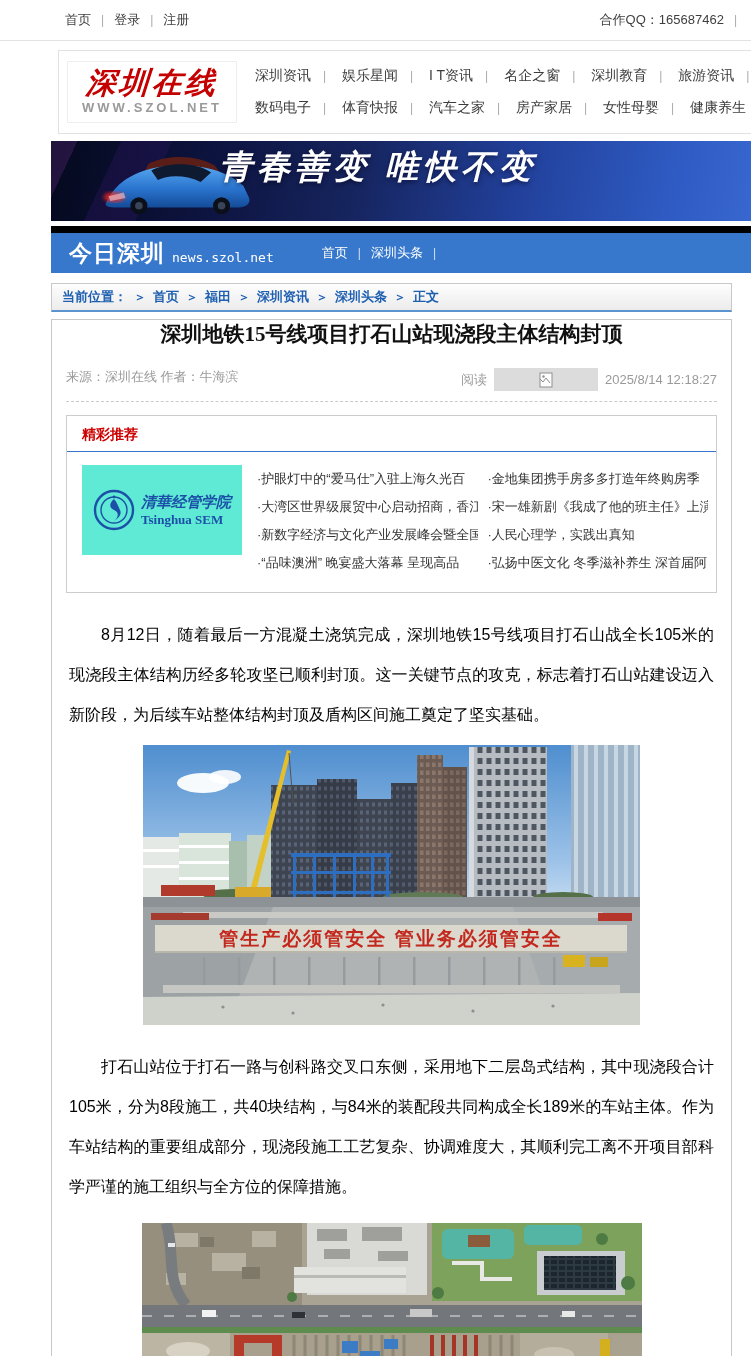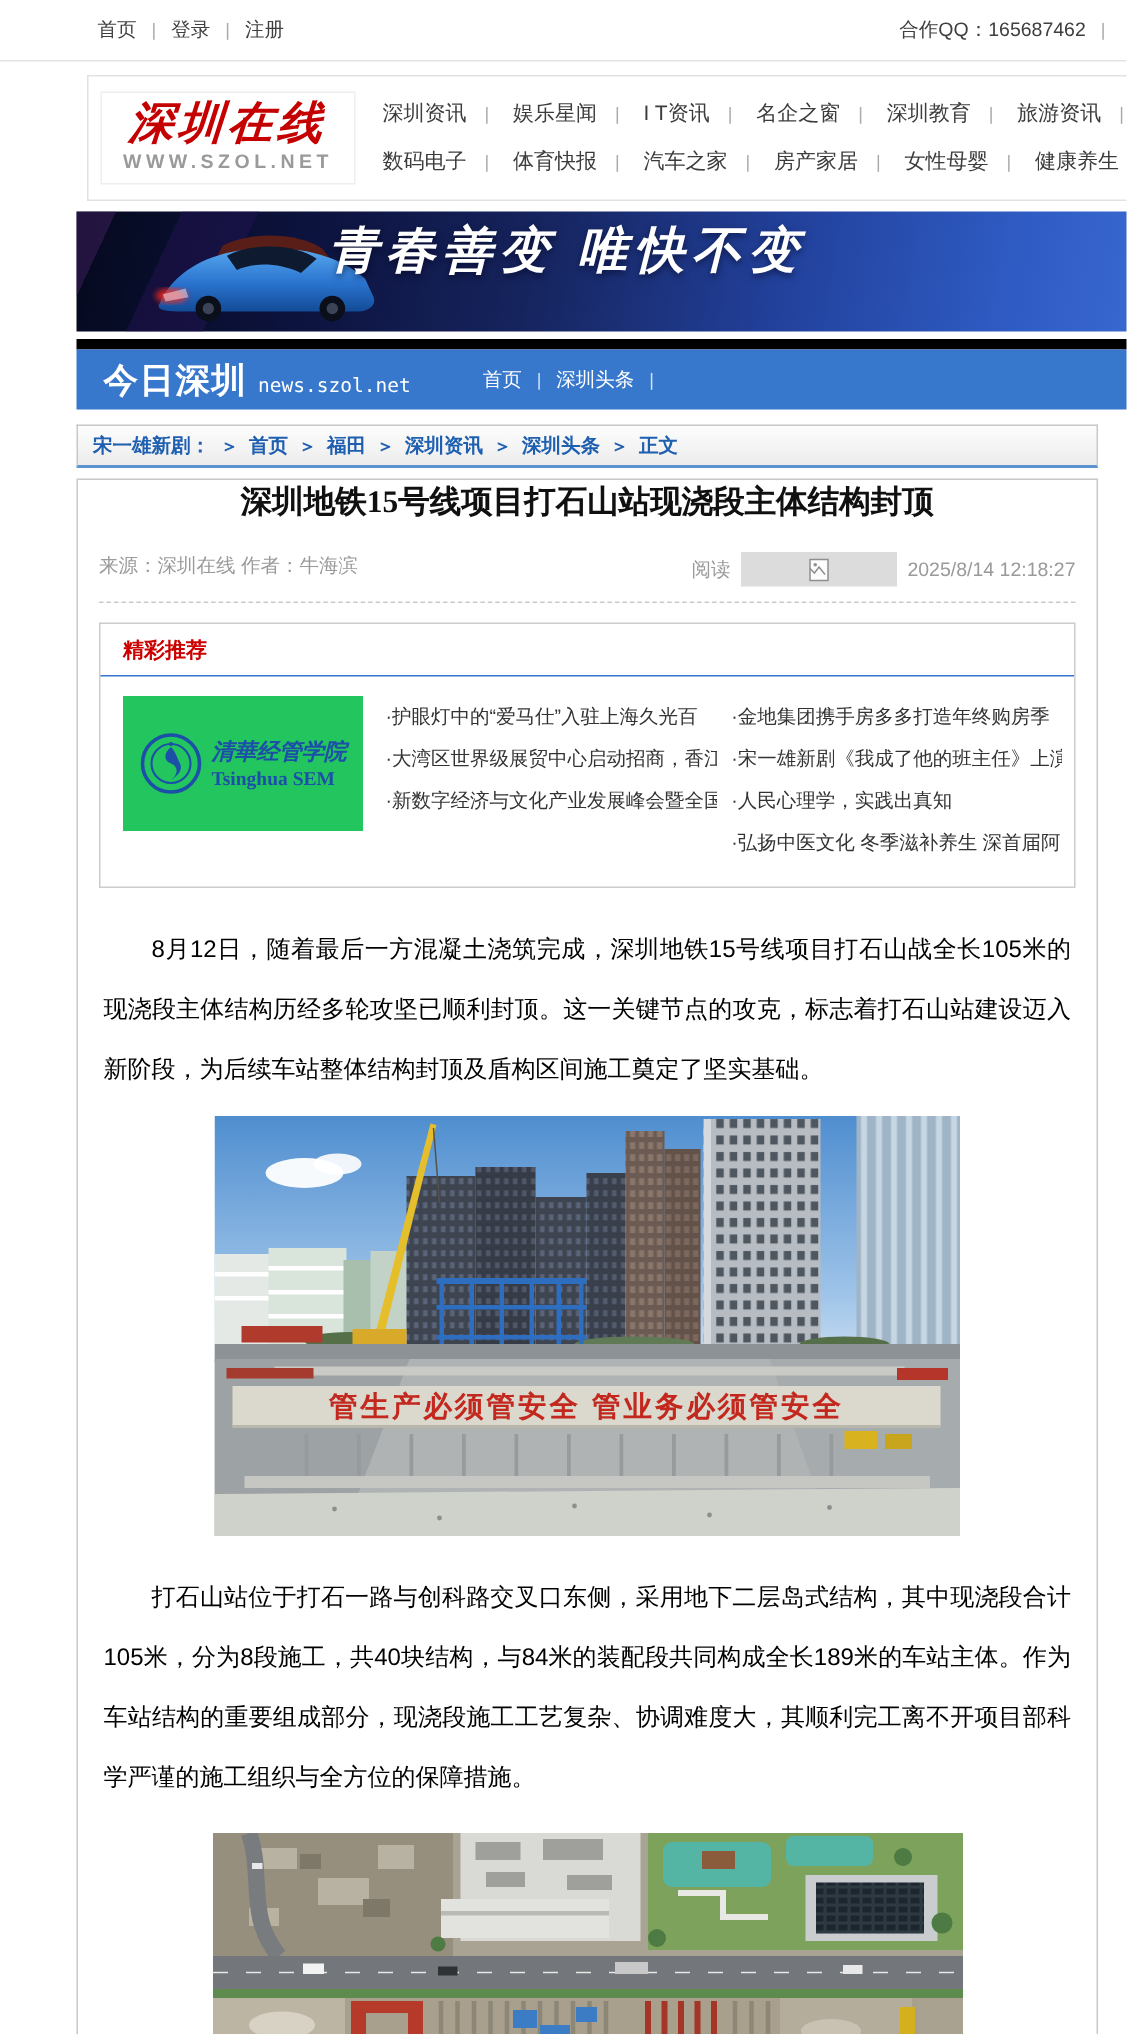--- a/index.html
+++ b/index.html
@@ -60,21 +60,21 @@
             font-size:21px; font-weight:bold; color:#101010; }
   .meta-row { margin:20px 14px 0; padding-bottom:10px; border-bottom:1px dashed #c9c9c9;
             display:flex; font-size:13px; color:#9a9a9a; }
   .meta-right { margin-left:auto; display:flex; align-items:center; gap:7px; }
   .read-box { width:104px; height:23px; background:#dcdcdc; display:flex; align-items:center; justify-content:center; }
   
   .recommend { margin:13px 14px 0; border:1px solid #ccc; }
   .rec-head { padding:9px 15px 7px; border-bottom:1px solid #3575cb; }
   .rec-title { color:#cc0000; font-weight:bold; font-size:14px; }
   .rec-body { display:flex; padding:13px 8px 15px 15px; gap:15px; }
-  .rec-logo { width:160px; height:90px; background:#22c55e; flex:0 0 auto; display:flex;
+  .rec-logo { width:160px; height:90px; background:#5eead4; flex:0 0 auto; display:flex;
             align-items:center; justify-content:center; gap:6px; cursor:pointer; }
   .rec-logo-text { color:#1c50a8; text-align:left; }
   .rec-logo-line1 { font-family:"DejaVu Serif", serif; font-style:italic; font-weight:bold; font-size:15px; white-space:nowrap; }
   .rec-logo-line2 { font-family:"Liberation Serif", serif; font-weight:bold; font-size:13px; }
   .rec-links { display:flex; gap:10px; font-size:13px; color:#333; overflow:hidden; }
   .rec-col { width:243px; line-height:28px; white-space:nowrap; overflow:hidden; }
   .rec-col div { cursor:pointer; }
   
   .para { margin:22px 17px 0; font-size:16px; line-height:40px; color:#000; text-indent:2em; text-align:justify; }
   .photo { display:block; margin:10px auto 0; }
@@ -163,21 +163,21 @@
   <span class="channel-domain" data-name="channel-domain">news.szol.net</span>
   <div class="channel-links" data-name="channel-links">
     <span data-name="channel-link-home">首页</span>
     <span class="pipe" data-name="separator">|</span>
     <span data-name="channel-link-headlines">深圳头条</span>
     <span class="pipe" data-name="separator">|</span>
   </div>
 </div>
 
 <div class="breadcrumb" data-name="breadcrumb">
-  <span data-name="breadcrumb-label">宋一雄新剧：</span>
+  <span data-name="breadcrumb-label">当前位置：</span>
   <span class="arrow" data-name="chevron-right-icon">＞</span>
   <span data-name="crumb-home">首页</span>
   <span class="arrow" data-name="chevron-right-icon">＞</span>
   <span data-name="crumb-futian">福田</span>
   <span class="arrow" data-name="chevron-right-icon">＞</span>
   <span data-name="crumb-szzx">深圳资讯</span>
   <span class="arrow" data-name="chevron-right-icon">＞</span>
   <span data-name="crumb-sztt">深圳头条</span>
   <span class="arrow" data-name="chevron-right-icon">＞</span>
   <span data-name="crumb-article">正文</span>
@@ -216,20 +216,21 @@
         <div class="rec-logo-text">
           <div class="rec-logo-line1" data-name="tsinghua-logo-cn">清華经管学院</div>
           <div class="rec-logo-line2" data-name="tsinghua-logo-en">Tsinghua SEM</div>
         </div>
       </div>
       <div class="rec-links" data-name="recommend-links">
         <div class="rec-col" data-name="recommend-col-1">
           <div data-name="recommend-link">·护眼灯中的“爱马仕”入驻上海久光百</div>
           <div data-name="recommend-link">·大湾区世界级展贸中心启动招商，香江</div>
           <div data-name="recommend-link">·新数字经济与文化产业发展峰会暨全国</div>
+          <div data-name="recommend-link">·“品味澳洲” 晚宴盛大落幕 呈现高品</div>
         </div>
         <div class="rec-col" data-name="recommend-col-2">
           <div data-name="recommend-link">·金地集团携手房多多打造年终购房季</div>
           <div data-name="recommend-link">·宋一雄新剧《我成了他的班主任》上演</div>
           <div data-name="recommend-link">·人民心理学，实践出真知</div>
           <div data-name="recommend-link">·弘扬中医文化 冬季滋补养生 深首届阿</div>
         </div>
       </div>
     </div>
   </div>

